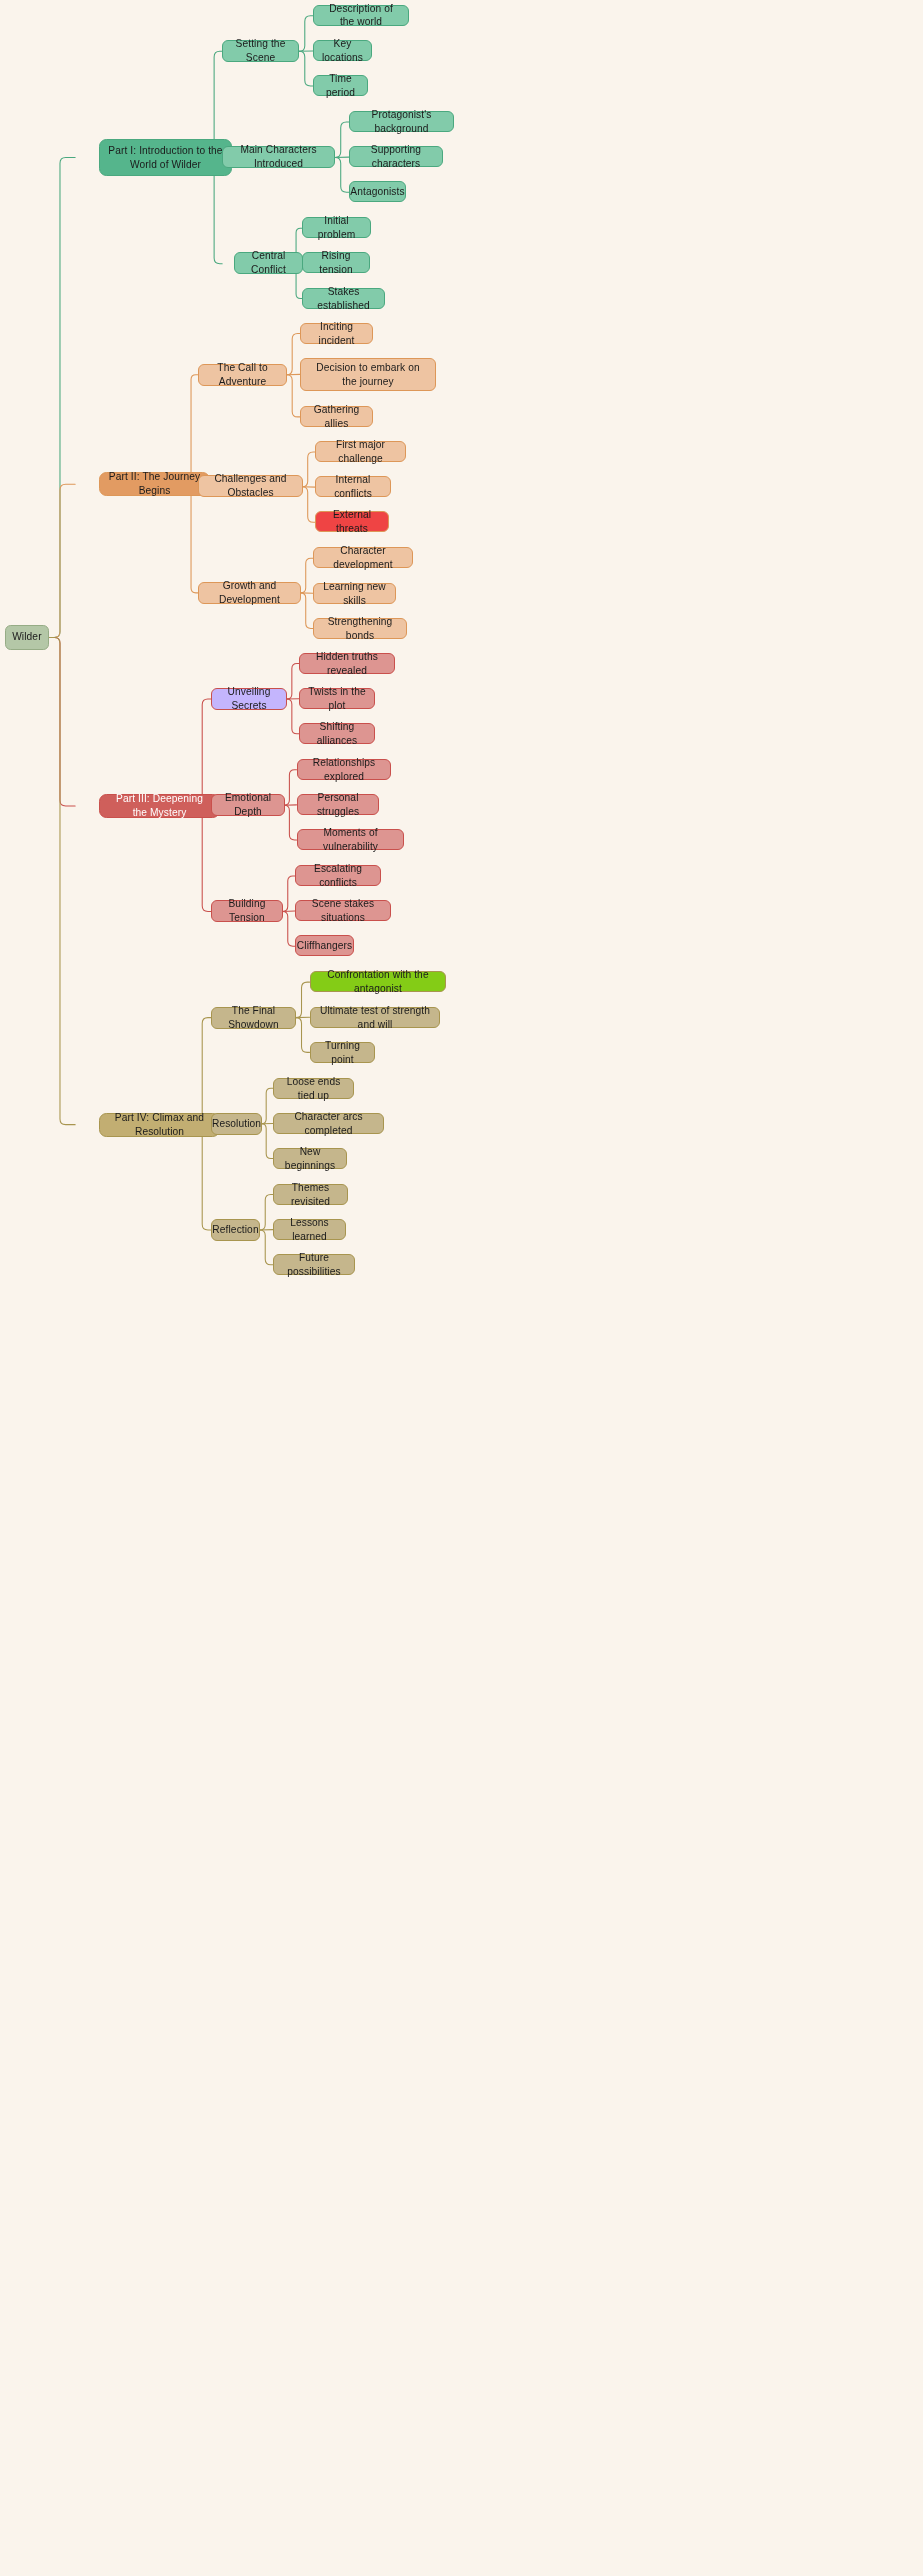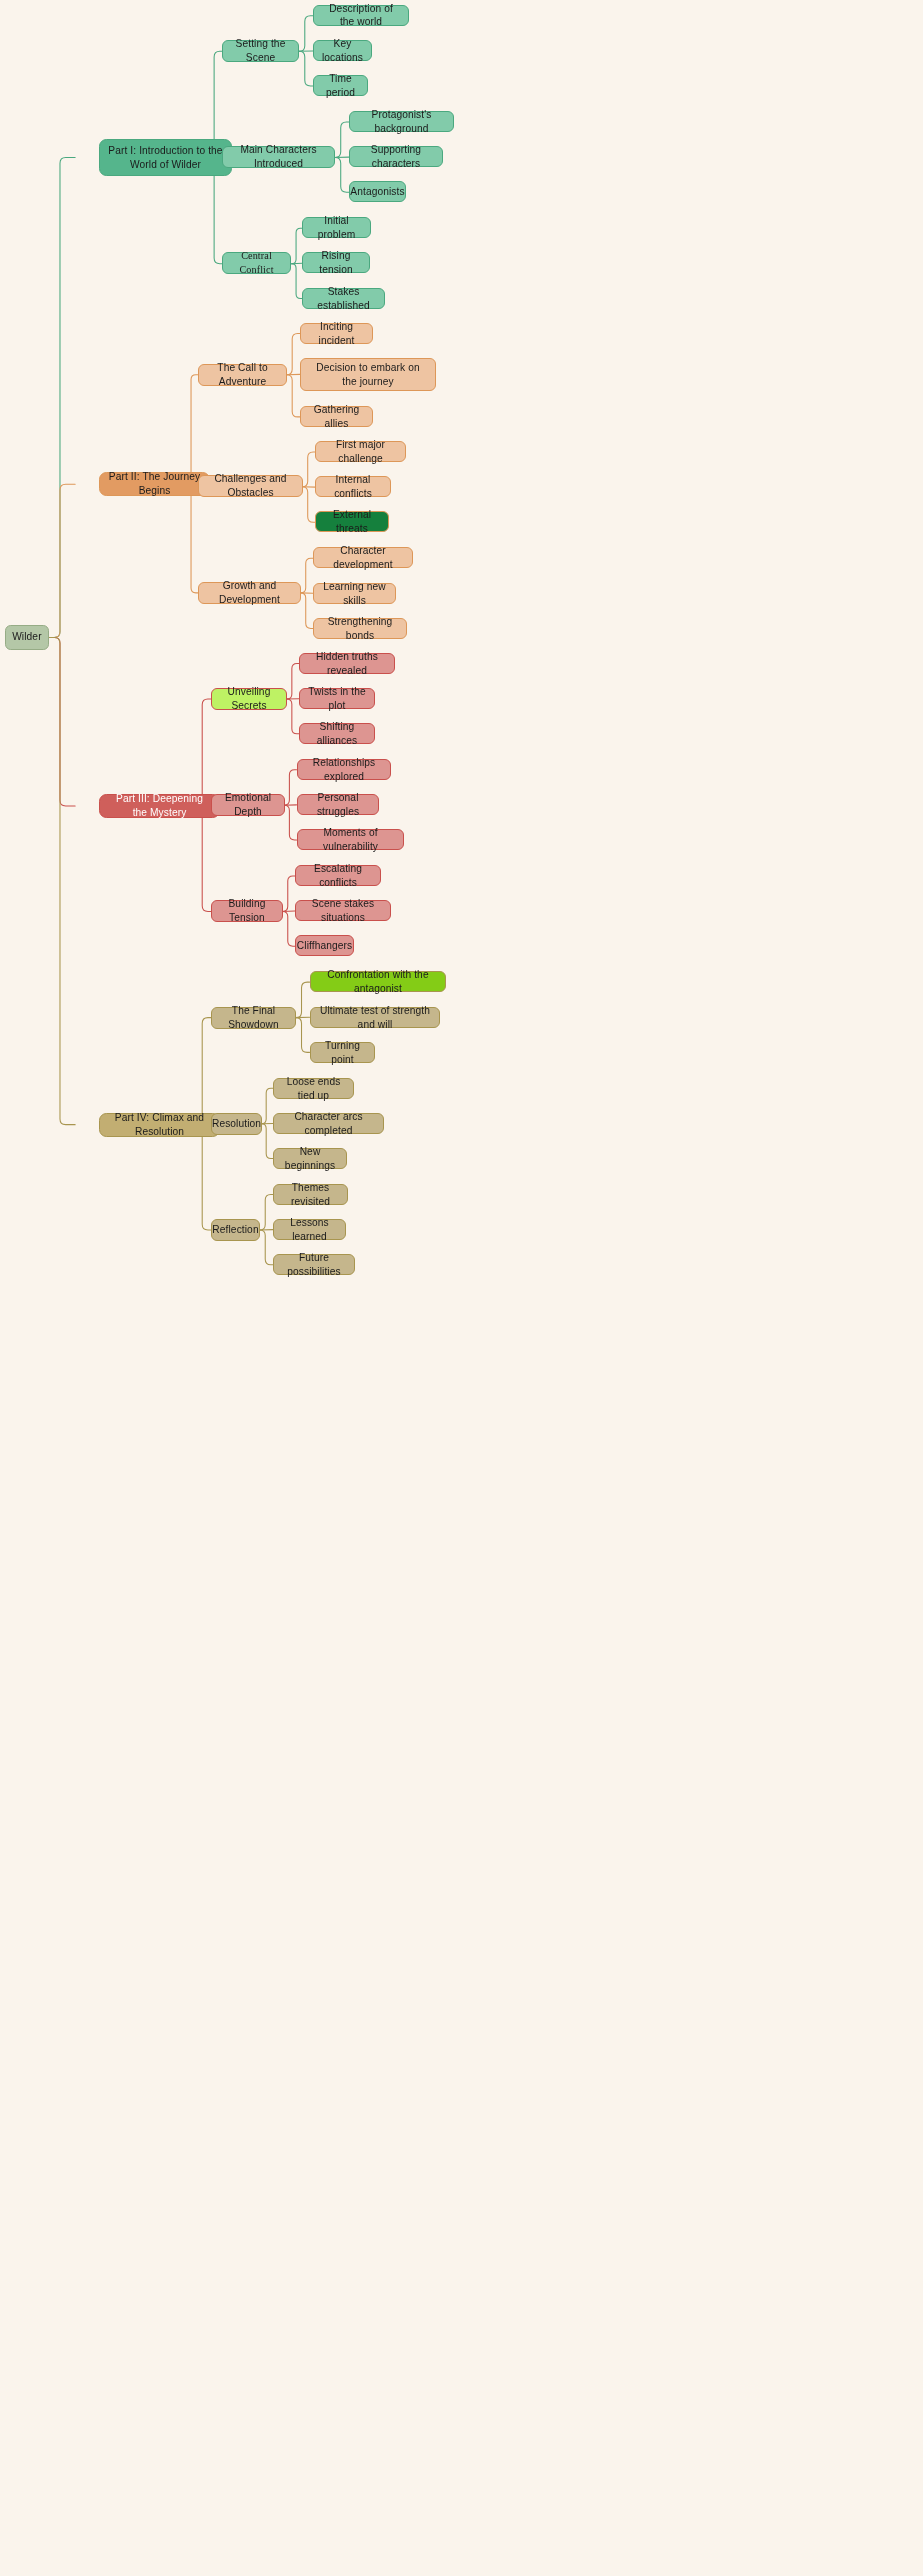--- a/index.html
+++ b/index.html
@@ -111,21 +111,21 @@
       </div>
       <div class="node l3" style="left: 349px; top: 111px; width: 105px; height: 21px; background: rgb(130, 203, 170); border: 0.8px solid rgb(74, 168, 127); color: rgb(27, 27, 27);">
         <span>Protagonist's background</span>
       </div>
       <div class="node l3" style="left: 349px; top: 146px; width: 94px; height: 21px; background: rgb(130, 203, 170); border: 0.8px solid rgb(74, 168, 127); color: rgb(27, 27, 27);">
         <span>Supporting characters</span>
       </div>
       <div class="node l3" style="left: 349px; top: 181px; width: 57px; height: 21px; background: rgb(130, 203, 170); border: 0.8px solid rgb(74, 168, 127); color: rgb(27, 27, 27);">
         <span>Antagonists</span>
       </div>
-      <div class="node l2" style="left: 222px; top: 252px; width: 69px; height: 22px; background: rgb(130, 203, 170); border: 0.8px solid rgb(74, 168, 127); color: rgb(27, 27, 27); font-family: Liberation Serif, serif;">
+      <div class="node l2" style="left: 234px; top: 252px; width: 69px; height: 22px; background: rgb(130, 203, 170); border: 0.8px solid rgb(74, 168, 127); color: rgb(27, 27, 27);">
         <span>Central Conflict</span>
       </div>
       <div class="node l3" style="left: 302px; top: 217px; width: 69px; height: 21px; background: rgb(130, 203, 170); border: 0.8px solid rgb(74, 168, 127); color: rgb(27, 27, 27);">
         <span>Initial problem</span>
       </div>
       <div class="node l3" style="left: 302px; top: 252px; width: 68px; height: 21px; background: rgb(130, 203, 170); border: 0.8px solid rgb(74, 168, 127); color: rgb(27, 27, 27);">
         <span>Rising tension</span>
       </div>
       <div class="node l3" style="left: 302px; top: 288px; width: 83px; height: 21px; background: rgb(130, 203, 170); border: 0.8px solid rgb(74, 168, 127); color: rgb(27, 27, 27);">
         <span>Stakes established</span>
@@ -147,39 +147,39 @@
       </div>
       <div class="node l2" style="left: 198px; top: 475px; width: 105px; height: 22px; background: rgb(238, 196, 162); border: 0.8px solid rgb(221, 151, 88); color: rgb(27, 27, 27);">
         <span>Challenges and Obstacles</span>
       </div>
       <div class="node l3" style="left: 315px; top: 441px; width: 91px; height: 21px; background: rgb(238, 196, 162); border: 0.8px solid rgb(221, 151, 88); color: rgb(27, 27, 27);">
         <span>First major challenge</span>
       </div>
       <div class="node l3" style="left: 315px; top: 476px; width: 76px; height: 21px; background: rgb(238, 196, 162); border: 0.8px solid rgb(221, 151, 88); color: rgb(27, 27, 27);">
         <span>Internal conflicts</span>
       </div>
-      <div class="node l3" style="left: 315px; top: 511px; width: 74px; height: 21px; background: #15803d; border: 0.8px solid rgb(221, 151, 88); color: rgb(27, 27, 27);">
+      <div class="node l3" style="left: 315px; top: 511px; width: 74px; height: 21px; background: #ef4444; border: 0.8px solid rgb(221, 151, 88); color: rgb(27, 27, 27);">
         <span>External threats</span>
       </div>
       <div class="node l2" style="left: 198px; top: 582px; width: 103px; height: 22px; background: rgb(238, 196, 162); border: 0.8px solid rgb(221, 151, 88); color: rgb(27, 27, 27);">
         <span>Growth and Development</span>
       </div>
       <div class="node l3" style="left: 313px; top: 547px; width: 100px; height: 21px; background: rgb(238, 196, 162); border: 0.8px solid rgb(221, 151, 88); color: rgb(27, 27, 27);">
         <span>Character development</span>
       </div>
       <div class="node l3" style="left: 313px; top: 583px; width: 83px; height: 21px; background: rgb(238, 196, 162); border: 0.8px solid rgb(221, 151, 88); color: rgb(27, 27, 27);">
         <span>Learning new skills</span>
       </div>
       <div class="node l3" style="left: 313px; top: 618px; width: 94px; height: 21px; background: rgb(238, 196, 162); border: 0.8px solid rgb(221, 151, 88); color: rgb(27, 27, 27);">
         <span>Strengthening bonds</span>
       </div>
       <div class="node l1" style="left: 75px; top: 794px; width: 121px; height: 24px; background: rgb(207, 95, 91); border: 0.8px solid rgb(201, 80, 76); color: rgb(255, 255, 255);">
         <span>Part III: Deepening the Mystery</span>
       </div>
-      <div class="node l2" style="left: 211px; top: 688px; width: 76px; height: 22px; background: #bef264; border: 0.8px solid rgb(201, 80, 76); color: rgb(27, 27, 27);">
+      <div class="node l2" style="left: 211px; top: 688px; width: 76px; height: 22px; background: #c4b5fd; border: 0.8px solid rgb(201, 80, 76); color: rgb(27, 27, 27);">
         <span>Unveiling Secrets</span>
       </div>
       <div class="node l3" style="left: 299px; top: 653px; width: 96px; height: 21px; background: rgb(221, 149, 145); border: 0.8px solid rgb(201, 80, 76); color: rgb(27, 27, 27);">
         <span>Hidden truths revealed</span>
       </div>
       <div class="node l3" style="left: 299px; top: 688px; width: 76px; height: 21px; background: rgb(221, 149, 145); border: 0.8px solid rgb(201, 80, 76); color: rgb(27, 27, 27);">
         <span>Twists in the plot</span>
       </div>
       <div class="node l3" style="left: 299px; top: 723px; width: 76px; height: 21px; background: rgb(221, 149, 145); border: 0.8px solid rgb(201, 80, 76); color: rgb(27, 27, 27); align-items: center;">
         <span>Shifting alliances</span>

